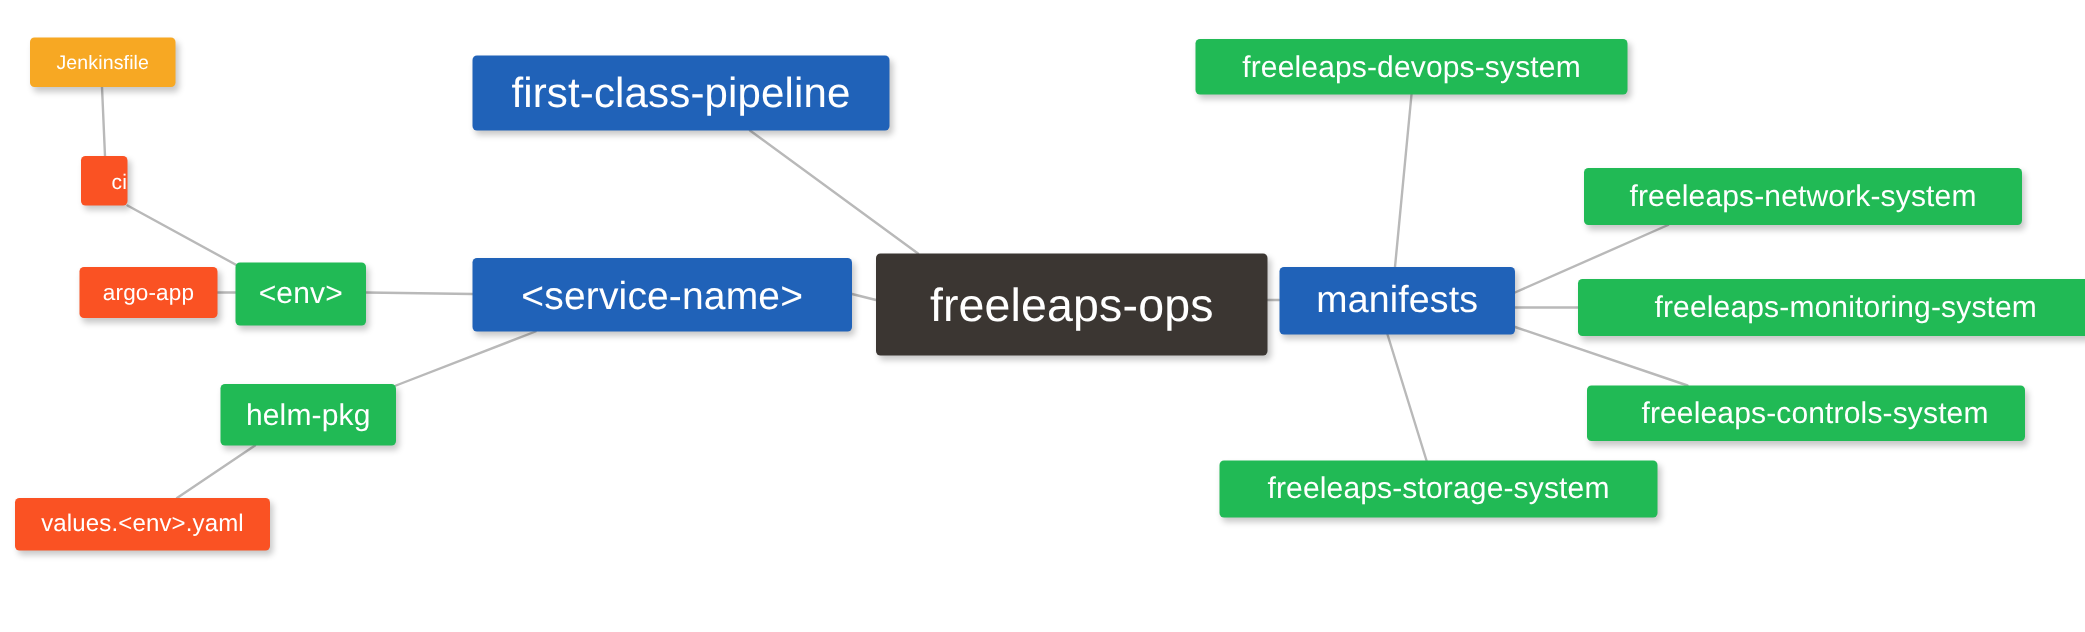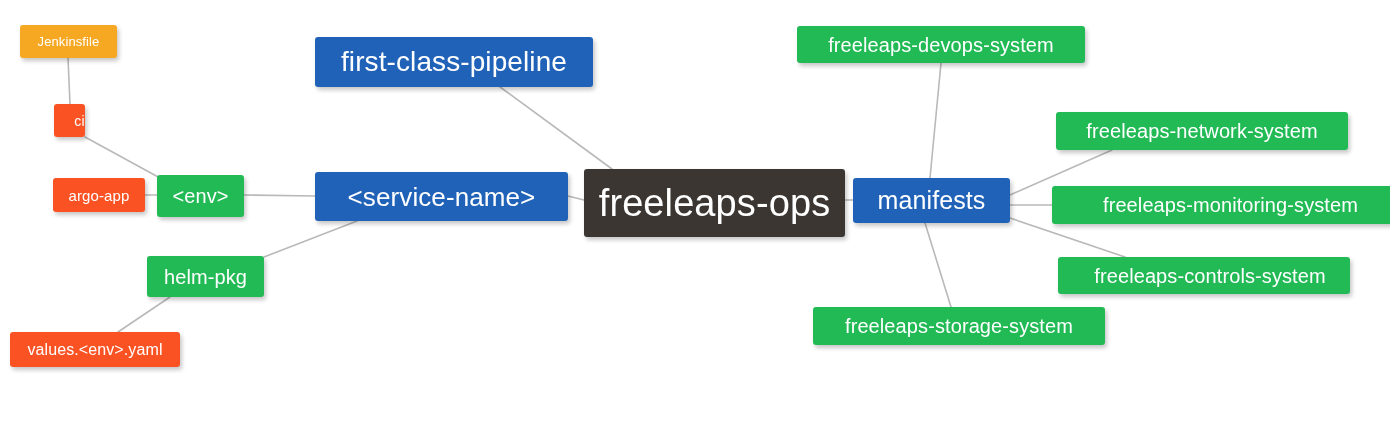--- a/index.html
+++ b/index.html
@@ -85,21 +85,21 @@
       </div>
       <div class="node" style="left: 10px; top: 332px; width: 170px; height: 35px; background: rgb(250, 82, 35); font-size: 16px;">
         <span class="node-label">values.&lt;env&gt;.yaml</span>
       </div>
       <div class="node" style="left: 315px; top: 37px; width: 278px; height: 50px; background: rgb(32, 98, 184); font-size: 28px;">
         <span class="node-label">first-class-pipeline</span>
       </div>
       <div class="node" style="left: 315px; top: 172px; width: 253px; height: 49px; background: rgb(32, 98, 184); font-size: 26px;">
         <span class="node-label">&lt;service-name&gt;</span>
       </div>
-      <div class="node" style="left: 584px; top: 169px; width: 261px; height: 68px; background: rgb(59, 54, 50); font-size: 38px;">
+      <div class="node" style="left: 584px; top: 169px; width: 261px; height: 68px; background: rgb(59, 54, 50); font-size: 31px;">
         <span class="node-label">freeleaps-ops</span>
       </div>
       <div class="node" style="left: 853px; top: 178px; width: 157px; height: 45px; background: rgb(32, 98, 184); font-size: 25px;">
         <span class="node-label">manifests</span>
       </div>
       <div class="node" style="left: 797px; top: 26px; width: 288px; height: 37px; background: rgb(33, 186, 85); font-size: 20px;">
         <span class="node-label">freeleaps-devops-system</span>
       </div>
       <div class="node" style="left: 1056px; top: 112px; width: 292px; height: 38px; background: rgb(33, 186, 85); font-size: 20px;">
         <span class="node-label">freeleaps-network-system</span>

